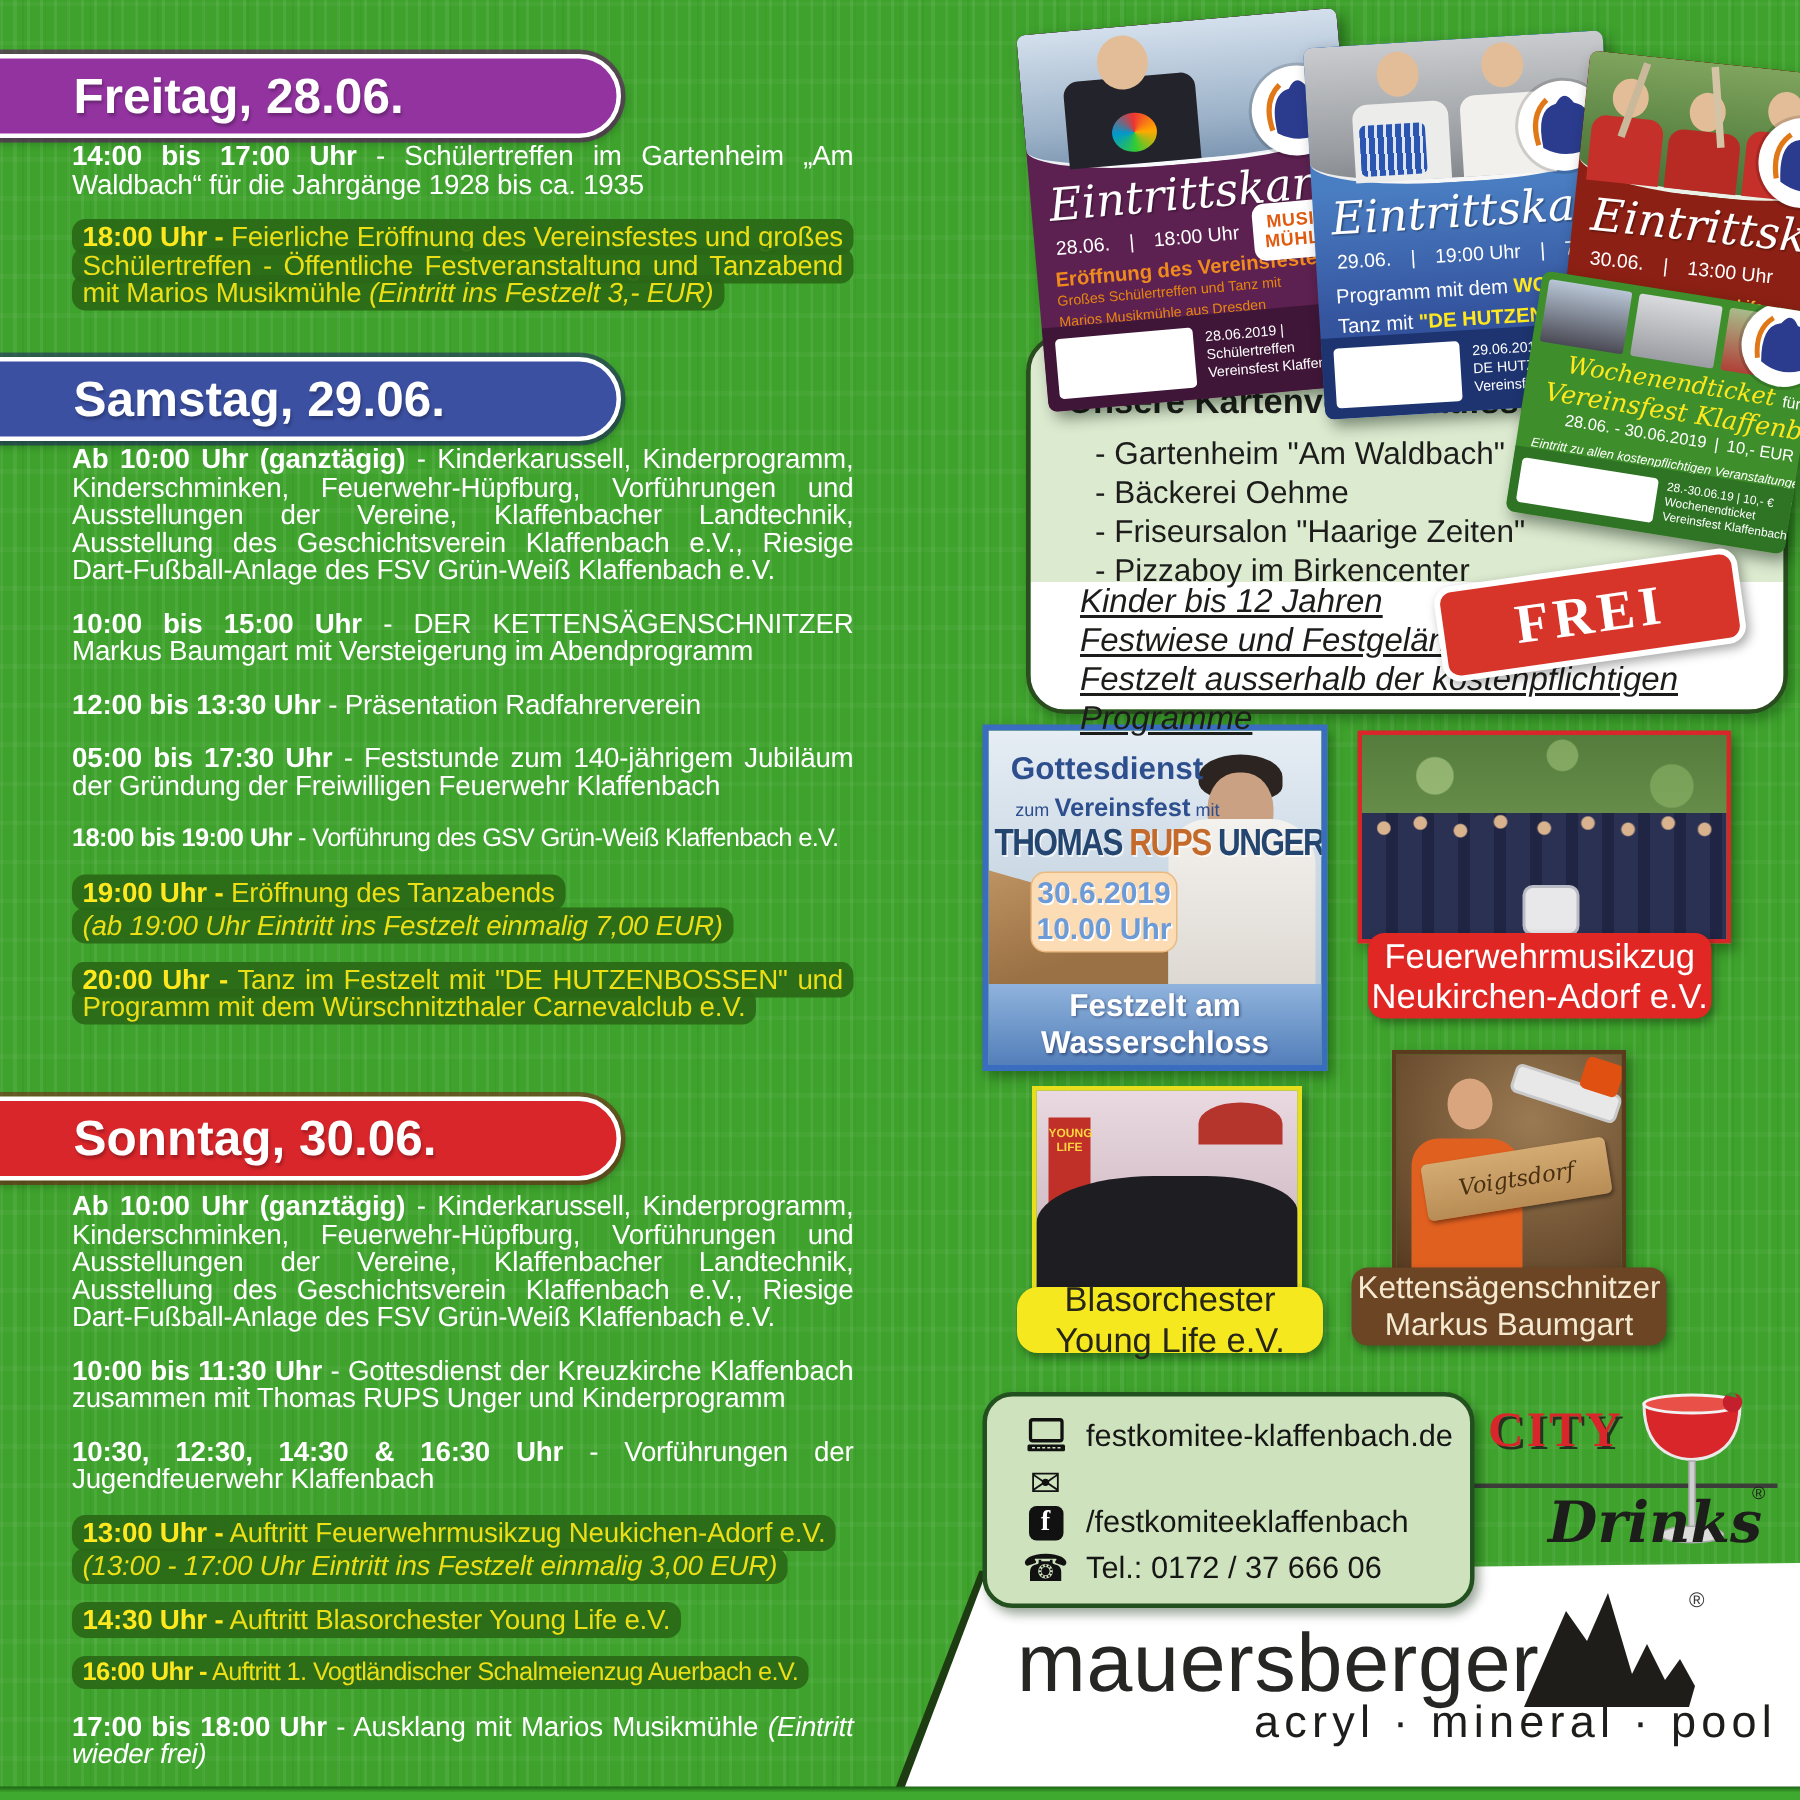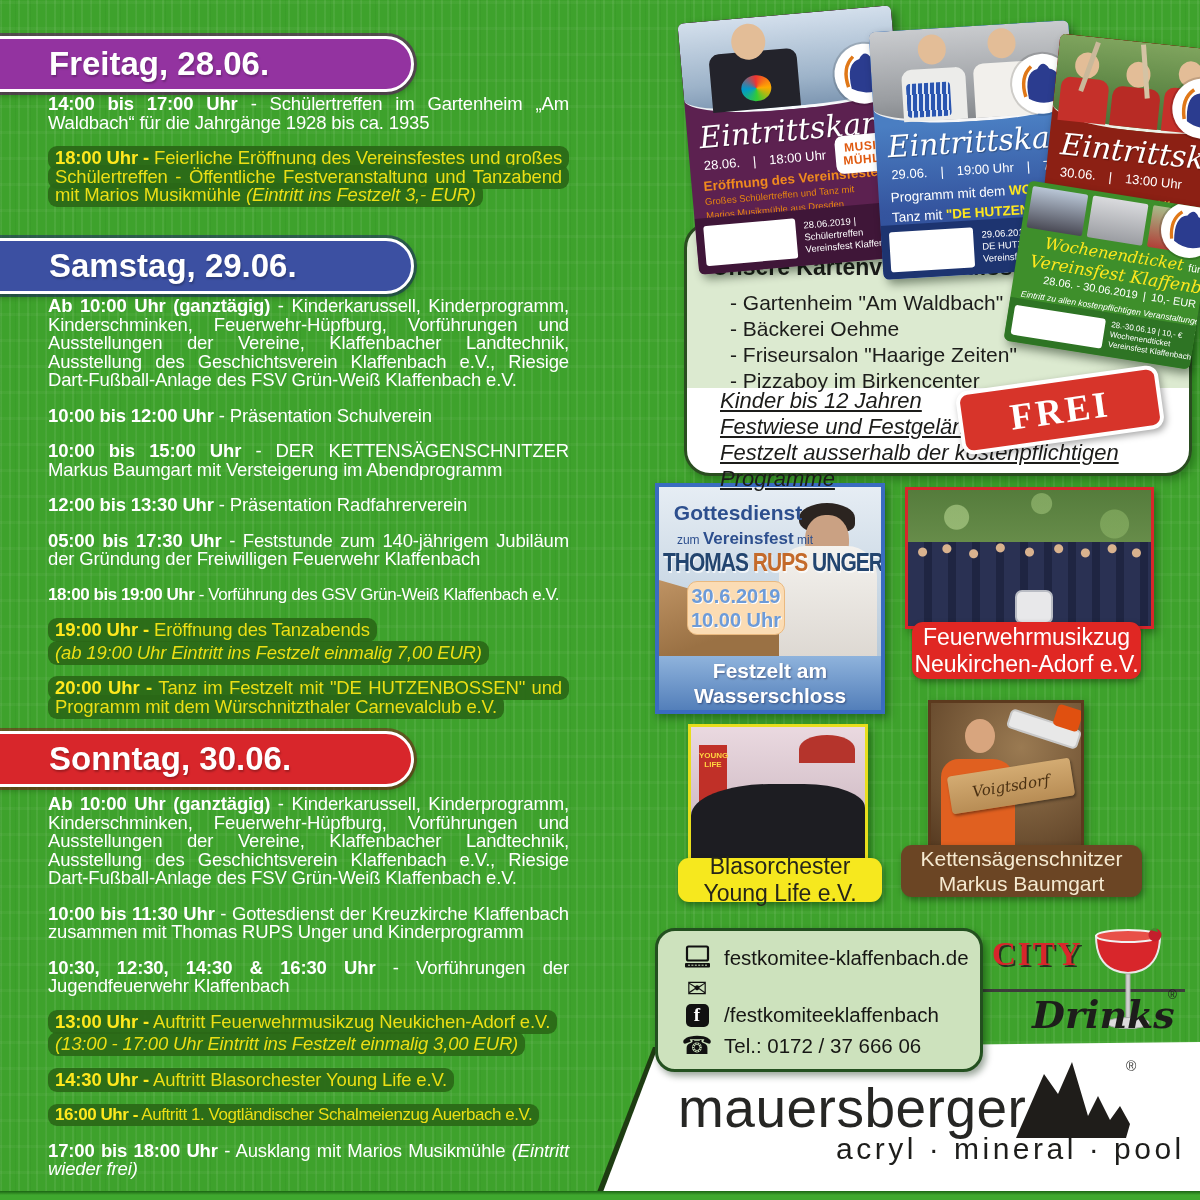--- a/index.html
+++ b/index.html
@@ -140,32 +140,32 @@
   .drum{position:absolute;left:45%;bottom:4px;width:34px;height:30px;background:#e8e8ea;border-radius:5px;box-shadow:0 0 0 2px #b9bcc4;}
   .label{position:absolute;border-radius:11px;display:flex;flex-direction:column;align-items:center;justify-content:center;
     text-align:center;box-shadow:2px 3px 6px rgba(0,20,0,.4);z-index:3;}
   #fw-label{left:912px;top:622px;width:229px;height:57px;background:#e02723;color:#fff;font-size:23px;line-height:27px;}
   #yl-photo{left:688px;top:724px;width:174px;height:136px;border:3px solid #e8de1c;
     background:linear-gradient(to bottom,#ead9e0 0,#d3bfc8 60%,#b9a3ad 100%);}
   .yl-group{position:absolute;left:0;bottom:0;width:100%;height:58%;background:#1d1d22;border-radius:45% 35% 0 0/40% 30% 0 0;}
   .yl-banner{position:absolute;left:8px;top:18px;width:28px;height:84px;background:#c03028;color:#ffd540;
     font-size:8px;font-weight:bold;text-align:center;line-height:9px;padding-top:6px;}
   .yl-umbrella{position:absolute;right:10px;top:8px;width:56px;height:28px;background:#b5342c;border-radius:56px 56px 0 0/28px 28px 0 0;}
-  #yl-label{left:678px;top:858px;width:204px;height:44px;background:#f6e81e;color:#26261a;font-size:23px;}
+  #yl-label{left:678px;top:858px;width:204px;height:44px;background:#f6e81e;color:#26261a;font-size:23px;border-radius:14px;}
   #ks-photo{left:928px;top:700px;width:150px;height:148px;border:3px solid #5c3a1e;
     background:radial-gradient(circle at 60% 30%,#9a7a52 0,#6b4e30 70%,#54381f 100%);}
   .ks-man{position:absolute;left:10px;bottom:0;width:74px;height:92px;background:#e06020;border-radius:18px 22px 0 0;}
   .ks-head{position:absolute;left:34px;top:16px;width:30px;height:34px;border-radius:50%;background:#d8a57e;}
   .ks-saw{position:absolute;right:2px;top:18px;width:70px;height:16px;background:#e8e8e8;border-radius:3px;
     transform:rotate(18deg);box-shadow:0 0 0 2px #c9c9c9;}
   .ks-sawbody{position:absolute;right:0px;top:4px;width:26px;height:22px;background:#e05010;border-radius:4px;transform:rotate(18deg);}
   .ks-sign{position:absolute;left:18px;top:64px;width:124px;height:38px;background:linear-gradient(#d3ab72,#b88d55);
     transform:rotate(-9deg);border-radius:4px;display:flex;align-items:center;justify-content:center;
     color:#4a3012;font-family:"DejaVu Serif",serif;font-style:italic;font-size:15px;box-shadow:1px 2px 3px rgba(0,0,0,.4);}
-  #ks-label{left:901px;top:845px;width:241px;height:52px;background:#6b4524;color:#f5e9d0;font-size:21px;line-height:25px;}
+  #ks-label{left:901px;top:845px;width:210px;height:52px;background:#6b4524;color:#f5e9d0;font-size:21px;line-height:25px;}
   
   .contact{left:655px;top:928px;width:322px;height:138px;background:#cde2bd;border:3px solid #23501f;border-radius:20px;
     box-shadow:3px 4px 7px rgba(0,30,0,.4);z-index:2;}
   .c-row{position:absolute;left:24px;display:flex;align-items:center;gap:12px;color:#161614;font-size:20.5px;}
   .c-ic{width:30px;display:flex;justify-content:center;font-size:25px;color:#111;}
   .fb-sq{width:23px;height:23px;background:#111;border-radius:5px;color:#fff;display:flex;align-items:center;
     justify-content:center;font-family:"Liberation Serif",serif;font-weight:bold;font-size:19px;}
   
   .cd-line{left:933px;top:989px;width:252px;height:3px;background:#3c3c3a;z-index:1;}
   .cd-city{left:992px;top:936px;font-family:Liberation Serif, serif;font-weight:bold;font-size:33px;color:#d8262b;
@@ -192,21 +192,20 @@
 
 <div class="daywrap" id="ev-freitag">
   <p class="ev"><span class="t">14:00 bis 17:00 Uhr</span> <span>- Schülertreffen im Gartenheim „Am Waldbach“ für die Jahrgänge 1928 bis ca. 1935</span></p>
   <p class="ev hl"><span class="blob"><span class="t">18:00 Uhr -</span> <span>Feierliche Eröffnung des Vereinsfestes und großes Schülertreffen - Öffentliche Festveranstaltung und Tanzabend mit Marios Musikmühle</span> <span class="i">(Eintritt ins Festzelt 3,- EUR)</span></span></p>
 </div>
 
 <div class="banner banner-samstag">Samstag, 29.06.</div>
 
 <div class="daywrap" id="ev-samstag">
   <p class="ev"><span class="t">Ab 10:00 Uhr (ganztägig)</span> <span>- Kinderkarussell, Kinderprogramm, Kinderschminken, Feuerwehr-Hüpfburg, Vorführungen und Ausstellungen der Vereine, Klaffenbacher Landtechnik, Ausstellung des Geschichtsverein Klaffenbach e.V., Riesige Dart-Fußball-Anlage des FSV Grün-Weiß Klaffenbach e.V.</span></p>
-  <p class="ev"><span class="t">10:00 bis 12:00 Uhr</span> <span>- Präsentation Schulverein</span></p>
   <p class="ev"><span class="t">10:00 bis 15:00 Uhr</span> <span>- DER KETTENSÄGENSCHNITZER Markus Baumgart mit Versteigerung im Abendprogramm</span></p>
   <p class="ev"><span class="t">12:00 bis 13:30 Uhr</span> <span>- Präsentation Radfahrerverein</span></p>
   <p class="ev"><span class="t">05:00 bis 17:30 Uhr</span> <span>- Feststunde zum 140-jährigem Jubiläum der Gründung der Freiwilligen Feuerwehr Klaffenbach</span></p>
   <p class="ev one"><span class="t">18:00 bis 19:00 Uhr</span> <span>- Vorführung des GSV Grün-Weiß Klaffenbach e.V.</span></p>
   <p class="ev hl"><span class="blob"><span class="t">19:00 Uhr -</span> <span>Eröffnung des Tanzabends</span></span><span class="noteline"><span class="blob i">(ab 19:00 Uhr Eintritt ins Festzelt einmalig 7,00 EUR)</span></span></p>
   <p class="ev hl"><span class="blob"><span class="t">20:00 Uhr -</span> <span>Tanz im Festzelt mit "DE HUTZENBOSSEN" und Programm mit dem Würschnitzthaler Carnevalclub e.V.</span></span></p>
 </div>
 
 <div class="banner banner-sonntag">Sonntag, 30.06.</div>
 

